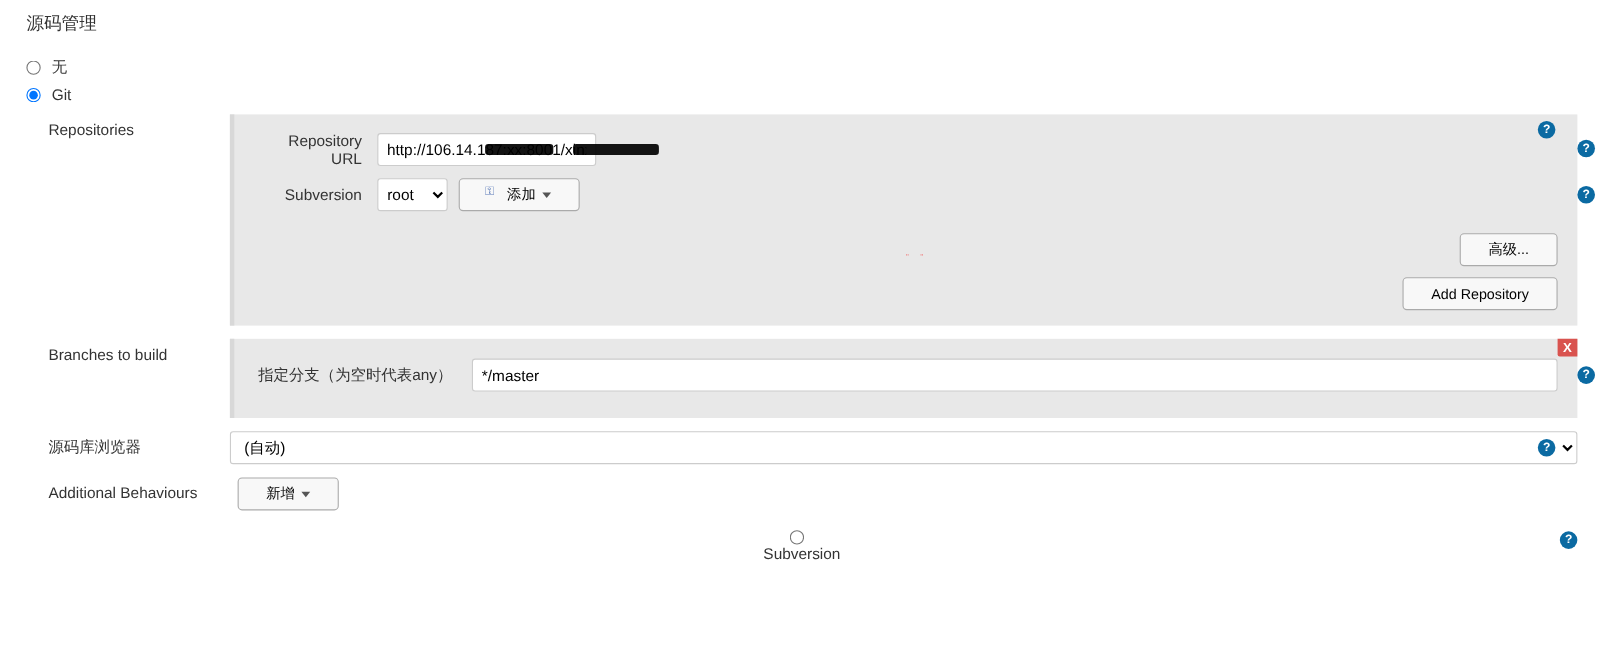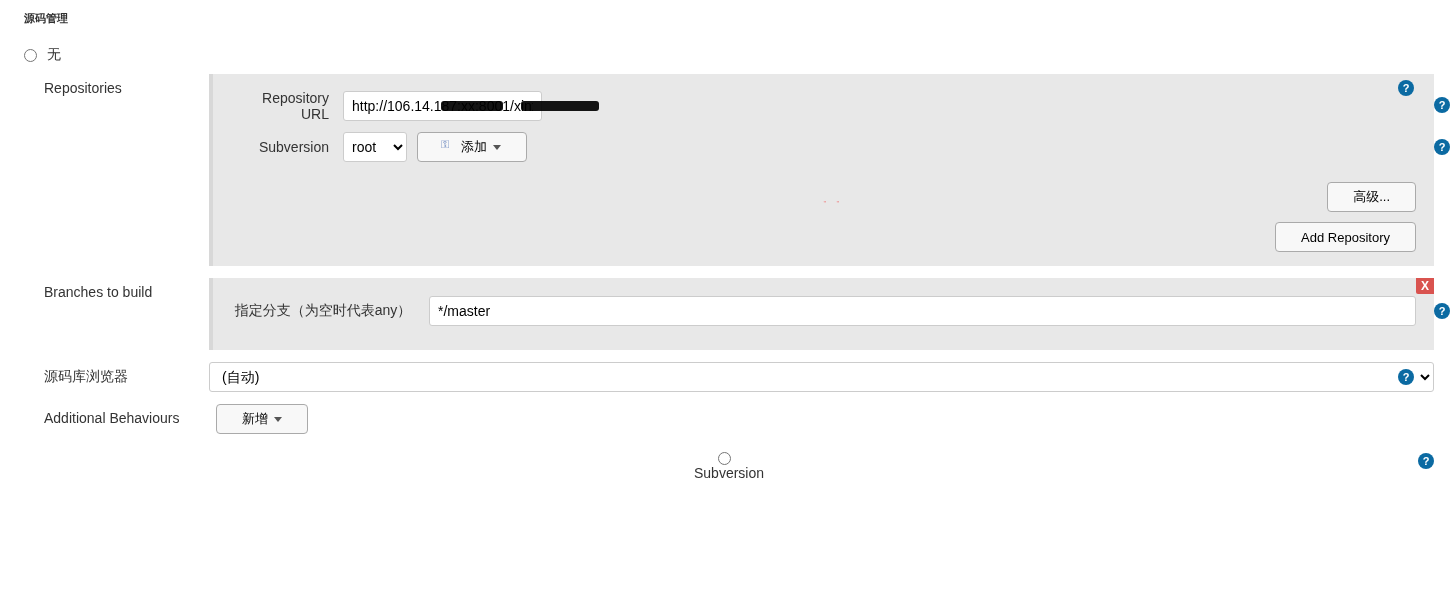--- a/index.html
+++ b/index.html
@@ -13,22 +13,22 @@
       color: #333;
       background: #fff;
       padding: 0;
     }
     .page-container {
       width: 1454px;
       padding: 0 20px;
       position: relative;
     }
     .section-title {
-      font-size: 11px;
-      font-weight: bold;
+      font-size: 16px;
+      font-weight: normal;
       margin: 10px 0 20px 4px;
     }
     .radio-row {
       display: flex;
       align-items: center;
       margin-bottom: 8px;
       padding-left: 4px;
     }
     .radio-row input[type="radio"] {
       margin-right: 10px;
@@ -240,20 +240,24 @@
 <div class="page-container">
   <div class="top-border"></div>
 
   <h3 class="section-title">源码管理</h3>
 
   <div class="radio-row">
     <input type="radio" name="scm" style="">
     <span class="radio-label">无</span>
   </div>
 
+  <div class="radio-row">
+    <input type="radio" name="scm" checked="" style="">
+    <span class="radio-label">Git</span>
+  </div>
 
   <div class="git-content">
 
     <div class="field-row">
       <div class="field-label">Repositories</div>
       <div class="field-content">
         <div class="repo-box" style="position:relative;">
 
           <div class="inner-row" style="margin-top:4px;justify-content:center;">
             <div class="inner-label">Repository URL</div>

